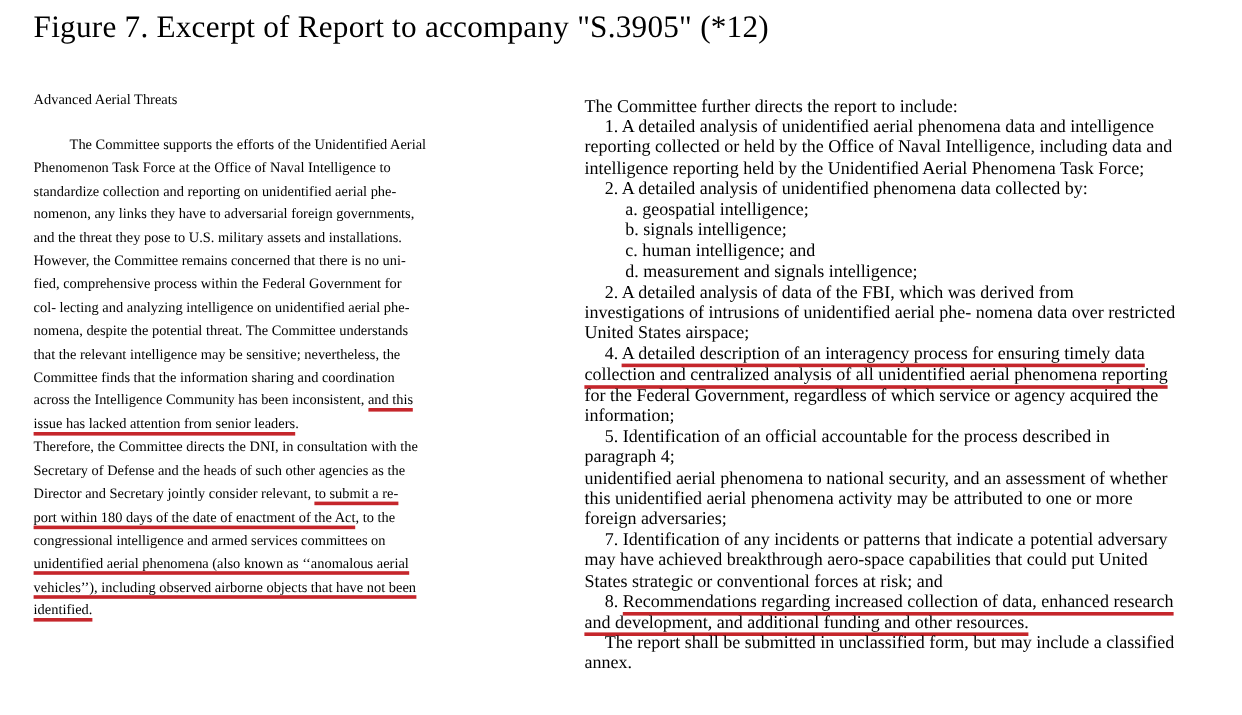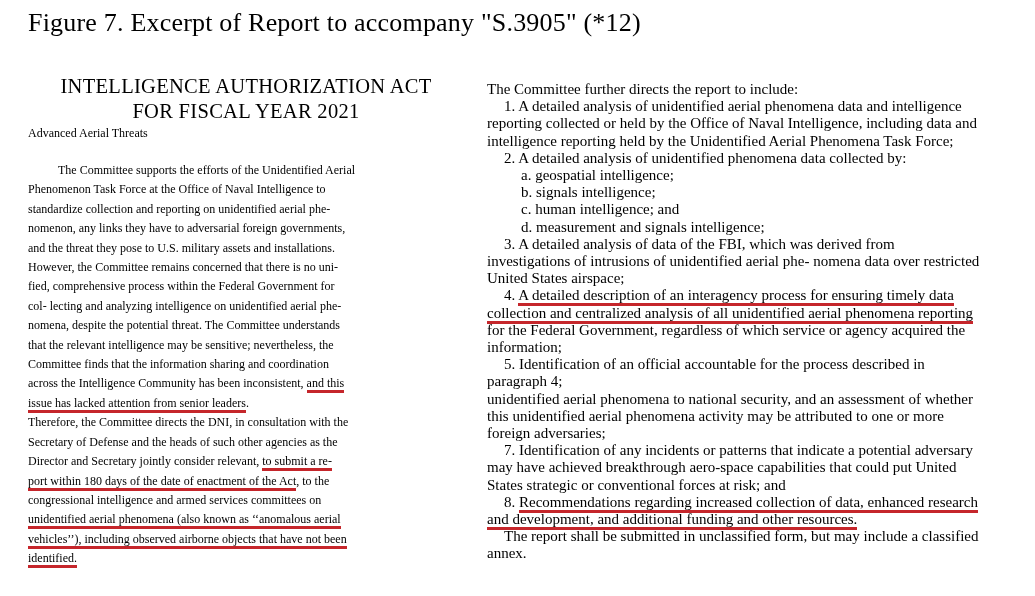--- a/index.html
+++ b/index.html
@@ -65,24 +65,20 @@
     padding-bottom: 0px;
   }
 </style>
 </head>
 <body style="background: rgb(255, 255, 255); color: rgb(0, 0, 0);">
 
 <div class="page">
   <div class="figure-title">Figure 7. Excerpt of Report to accompany "S.3905" (*12)</div>
 
   <div class="left-col">
-    <div class="left-heading">
-      <div>INTELLIGENCE AUTHORIZATION ACT</div>
-      <div>FOR FISCAL YEAR 2021</div>
-    </div>
     <div class="subheading">Advanced Aerial Threats</div>
     <div class="left-body">
         <div class="line indent-1"><span class="seg">The Committee supports the efforts of the Unidentified Aerial</span></div>
         <div class="line indent-0"><span class="seg">Phenomenon Task Force at the Office of Naval Intelligence to</span></div>
         <div class="line indent-0"><span class="seg">standardize collection and reporting on unidentified aerial phe-</span></div>
         <div class="line indent-0"><span class="seg">nomenon, any links they have to adversarial foreign governments,</span></div>
         <div class="line indent-0"><span class="seg">and the threat they pose to U.S. military assets and installations.</span></div>
         <div class="line indent-0"><span class="seg">However, the Committee remains concerned that there is no uni-</span></div>
         <div class="line indent-0"><span class="seg">fied, comprehensive process within the Federal Government for</span></div>
         <div class="line indent-0"><span class="seg">col- lecting and analyzing intelligence on unidentified aerial phe-</span></div>
@@ -105,21 +101,21 @@
   <div class="right-col">
       <div class="line indent-0"><span class="seg">The Committee further directs the report to include:</span></div>
       <div class="line indent-1"><span class="seg">1. A detailed analysis of unidentified aerial phenomena data and intelligence</span></div>
       <div class="line indent-0"><span class="seg">reporting collected or held by the Office of Naval Intelligence, including data and</span></div>
       <div class="line indent-0"><span class="seg">intelligence reporting held by the Unidentified Aerial Phenomena Task Force;</span></div>
       <div class="line indent-1"><span class="seg">2. A detailed analysis of unidentified phenomena data collected by:</span></div>
       <div class="line indent-2"><span class="seg">a. geospatial intelligence;</span></div>
       <div class="line indent-2"><span class="seg">b. signals intelligence;</span></div>
       <div class="line indent-2"><span class="seg">c. human intelligence; and</span></div>
       <div class="line indent-2"><span class="seg">d. measurement and signals intelligence;</span></div>
-      <div class="line indent-1"><span class="seg">3. A detailed analysis of data of the FBI, which was derived from</span></div>
+      <div class="line indent-1"><span class="seg">2. A detailed analysis of data of the FBI, which was derived from</span></div>
       <div class="line indent-0"><span class="seg">investigations of intrusions of unidentified aerial phe- nomena data over restricted</span></div>
       <div class="line indent-0"><span class="seg">United States airspace;</span></div>
       <div class="line indent-1"><span class="seg">4. </span><span class="seg u">A detailed description of an interagency process for ensuring timely data</span></div>
       <div class="line indent-0"><span class="seg u">collection and centralized analysis of all unidentified aerial phenomena reporting</span></div>
       <div class="line indent-0"><span class="seg">for the Federal Government, regardless of which service or agency acquired the</span></div>
       <div class="line indent-0"><span class="seg">information;</span></div>
       <div class="line indent-1"><span class="seg">5. Identification of an official accountable for the process described in</span></div>
       <div class="line indent-0"><span class="seg">paragraph 4;</span></div>
       <div class="line indent-0"><span class="seg">unidentified aerial phenomena to national security, and an assessment of whether</span></div>
       <div class="line indent-0"><span class="seg">this unidentified aerial phenomena activity may be attributed to one or more</span></div>

